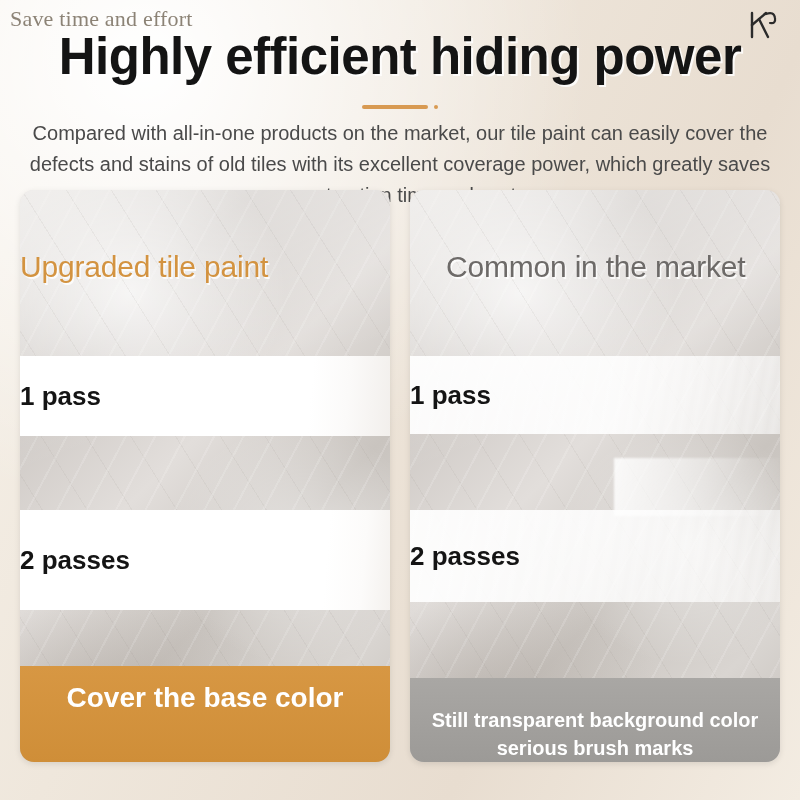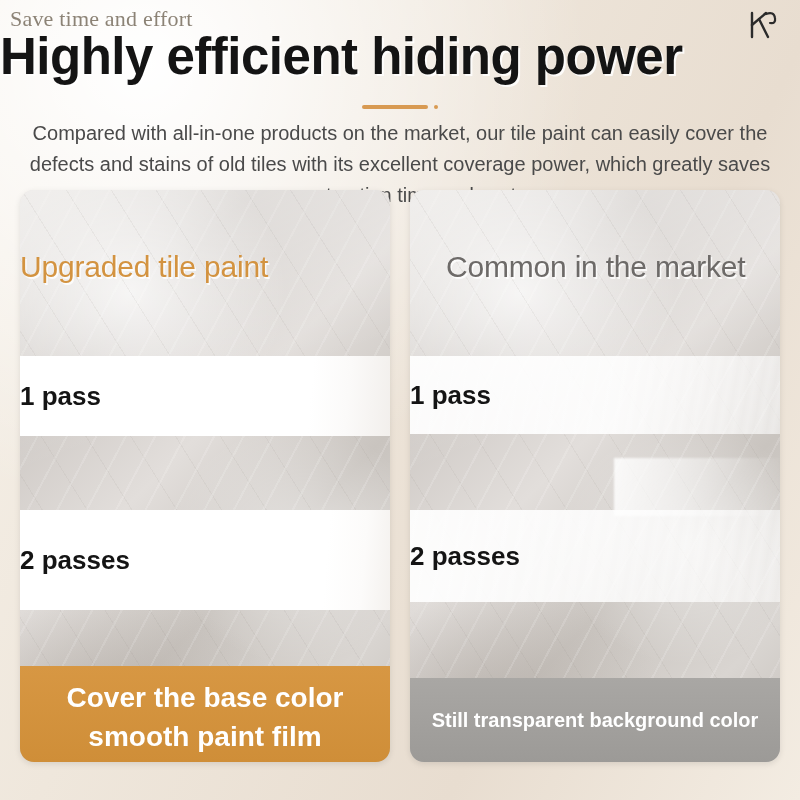--- a/index.html
+++ b/index.html
@@ -39,20 +39,21 @@
     right: 20px;
     width: 34px;
     height: 34px;
     color: #2b2b2b;
   }
   .headline {
     position: absolute;
     top: 30px;
     left: 0;
     width: 800px;
+    text-align: center;
     font-size: 51px;
     line-height: 1.06;
     font-weight: bold;
     color: #141414;
     letter-spacing: -0.5px;
     text-shadow: 2px 2px 0 rgba(255,255,255,0.85);
     font-family: "Liberation Sans", sans-serif;
   }
   .divider {
     position: absolute;
@@ -247,37 +248,37 @@
 
       <div class="swatch sw-l1">
         <span>1 pass</span>
       </div>
       <div class="swatch sw-l2">
         <span>2 passes</span>
       </div>
 
       <div class="caption caption-left">
         <span class="l1">Cover the base color</span>
-        <span class="l2">smooth paint film</span>
       </div>
     </div>
 
     <div class="card">
       <div class="tile-bg"></div>
       <div class="veins"></div>
 
       <div class="card-title title-right">Common in the market</div>
 
       <div class="swatch sw-r1">
         <span>1 pass</span>
       </div>
       <div class="glare"></div>
       <div class="swatch sw-r2">
         <span>2 passes</span>
       </div>
 
       <div class="caption caption-right">
         <span class="l1">Still transparent background color</span>
+        <span class="l2">serious brush marks</span>
       </div>
     </div>
 
   </div>
 </div>
 
 </body></html>

